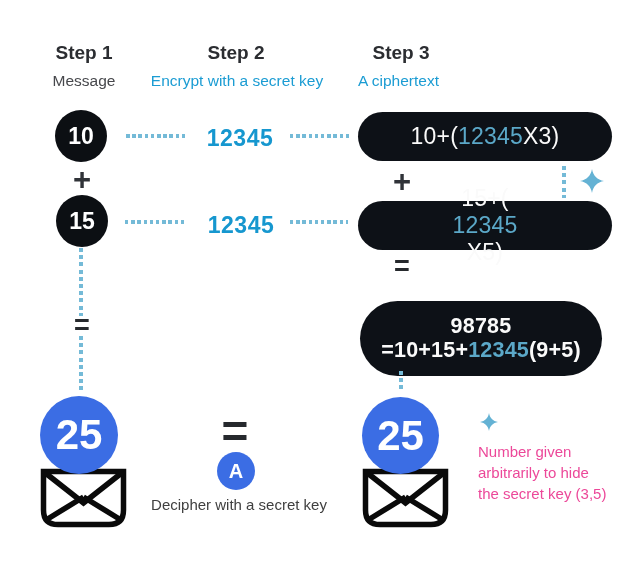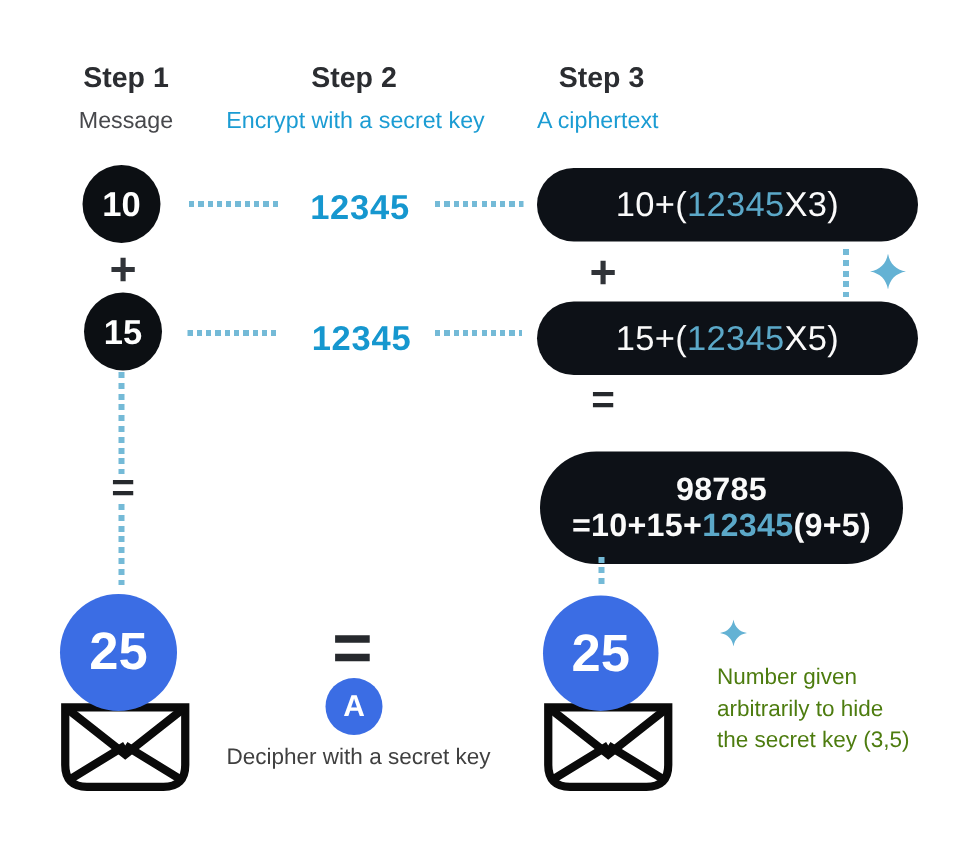--- a/index.html
+++ b/index.html
@@ -23,32 +23,32 @@
   }
   .pill .key{color:#5ba8c8;}
   .pill3{
     background:#0d1117;border-radius:38px;display:flex;flex-direction:column;align-items:center;justify-content:center;
     color:#fafafa;font-size:21.5px;font-weight:700;white-space:nowrap;line-height:1.1;letter-spacing:0.2px;margin-top:13px;
   }
   .pill3 .key{color:#5ba8c8;}
   
   .blue-key{font-size:23px;font-weight:700;color:#1697cf;letter-spacing:0.5px;white-space:nowrap;}
   .royal{background:#3b6de4;color:#ffffff;}
-  .c78{width:78px;height:78px;font-size:35px;font-weight:600;}
+  .c78{width:78px;height:78px;font-size:42px;font-weight:600;}
   .c38{width:38px;height:38px;font-size:20px;font-weight:700;}
   
   .plus{font-size:31px;font-weight:600;color:#303338;line-height:1;}
   .eq-sm{font-size:27px;font-weight:800;color:#26292d;line-height:1;}
   .eq-lg{font-size:46px;font-weight:800;color:#26292d;line-height:1;}
   
   .dot-h{height:4px;background:repeating-linear-gradient(90deg,#74bad7 0 3.5px,transparent 3.5px 6.2px);}
   .dot-v{width:4px;background:repeating-linear-gradient(180deg,#74bad7 0 4px,transparent 4px 7.2px);}
   
   .caption{font-size:15px;color:#404040;white-space:nowrap;}
-  .note{font-size:15px;color:#4d7c0f;line-height:21px;white-space:nowrap;}
+  .note{font-size:15px;color:#ec4899;line-height:21px;white-space:nowrap;}
 </style>
 </head>
 <body>
 
 <div class="canvas">
 
   <div class="abs cx step-title" style="left:84px;top:42px;">Step 1</div>
   <div class="abs cx step-sub" style="left:84px;top:72px;">Message</div>
 
   <div class="abs cx step-title" style="left:236px;top:42px;">Step 2</div>
@@ -78,21 +78,21 @@
         <path d="M12 0C13.2 6.8 17.2 10.8 24 12C17.2 13.2 13.2 17.2 12 24C10.8 17.2 6.8 13.2 0 12C6.8 10.8 10.8 6.8 12 0Z" fill="#64b2d4"></path>
       </svg>
   </div>
 
   <div class="abs circle dark c52" style="left:56px;top:195px;">
     <span>15</span>
   </div>
   <div class="abs dot-h" style="left:125px;top:220px;width:60px;"></div>
   <div class="abs cx blue-key" style="left:241px;top:212px;">12345</div>
   <div class="abs dot-h" style="left:290px;top:220px;width:58px;"></div>
-  <div class="abs pill" style="left:358px;top:201px;width:254px;height:49px;">
+  <div class="abs pill" style="left:358px;top:201px;width:254px;height:49px;flex-direction:column;">
     <span>15+(</span>
       <span class="key">12345</span>
       <span>X5)</span>
   </div>
 
   <div class="abs cx eq-sm" style="left:402px;top:253px;">=</div>
 
   <div class="abs pill3" style="left:360px;top:288px;width:242px;height:75px;">
     <div>98785</div>
     <div><span>=10+15+</span><span class="key">12345</span><span>(9+5)</span></div>

